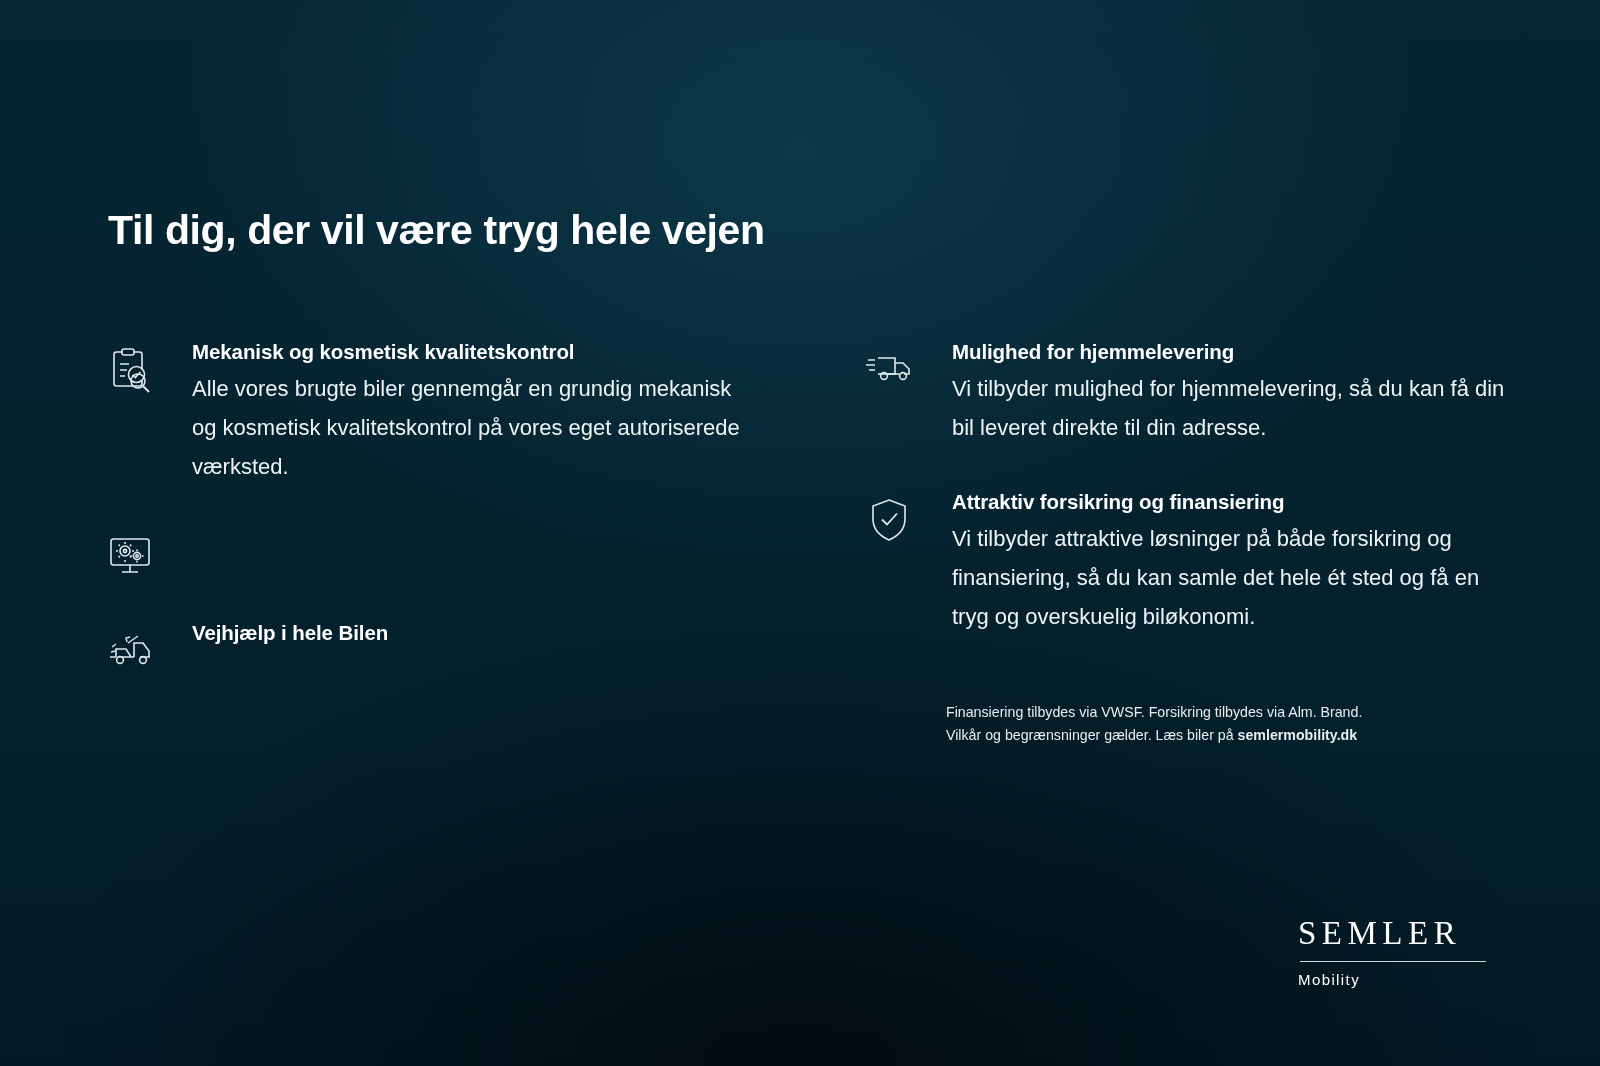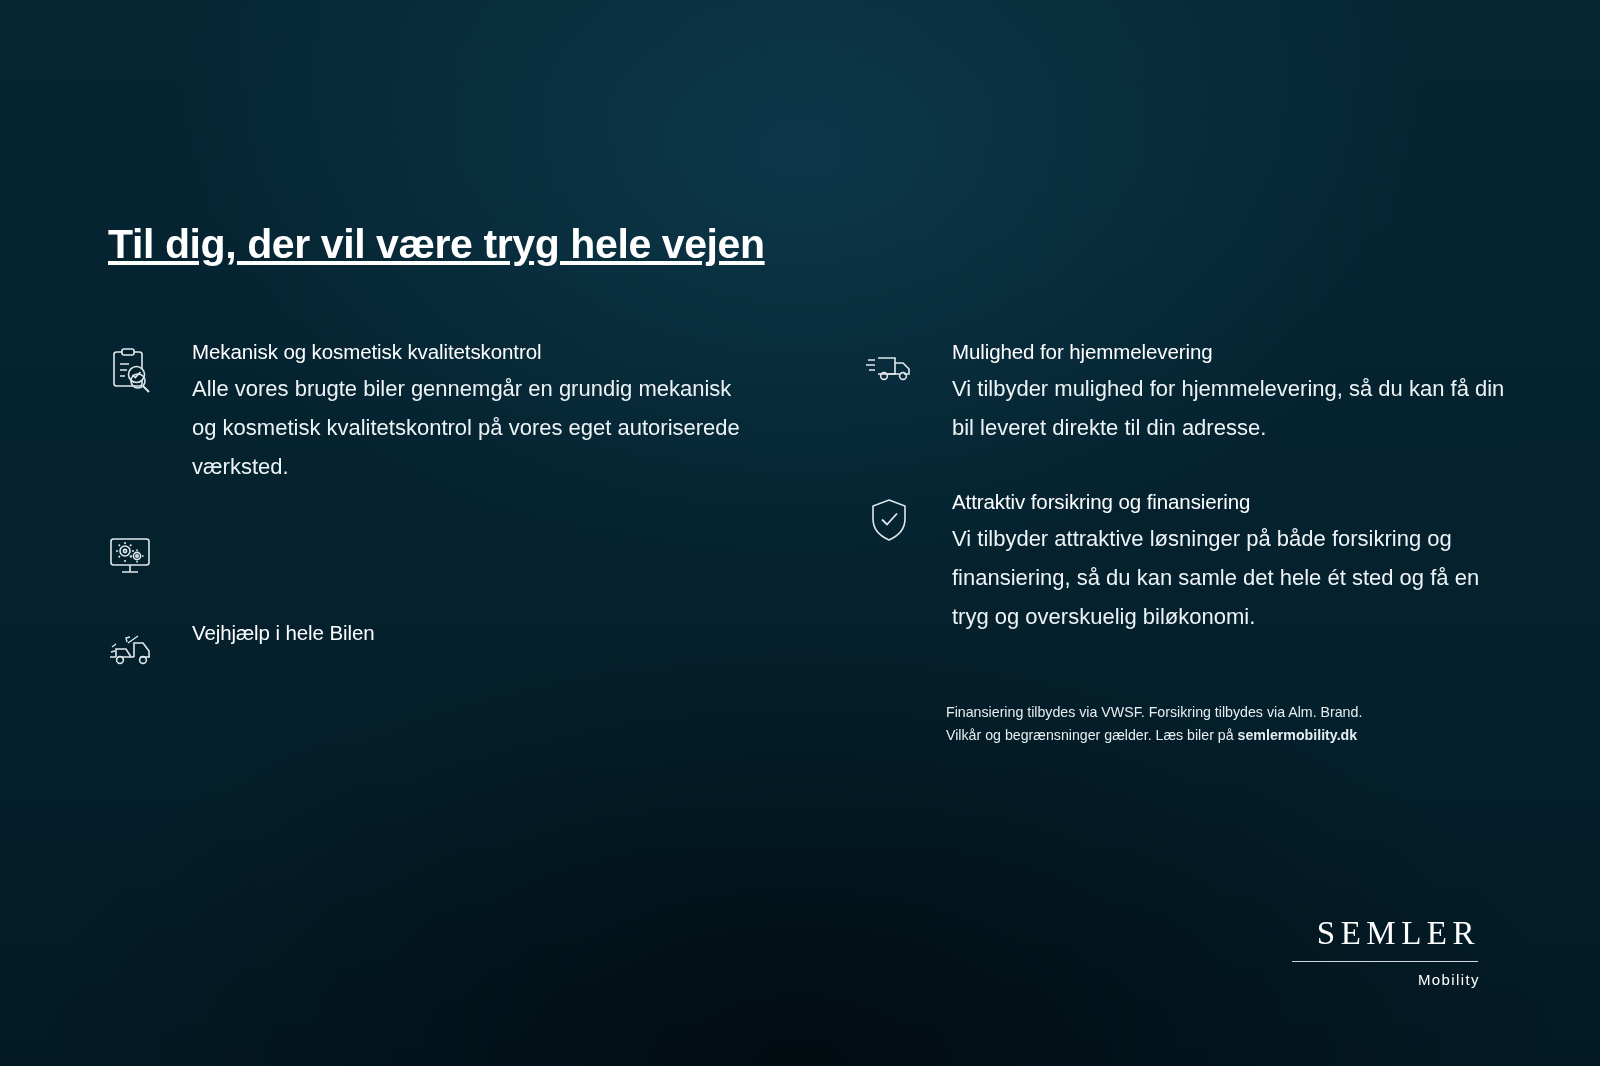--- a/index.html
+++ b/index.html
@@ -15,26 +15,25 @@
     font-family: "Liberation Sans", sans-serif;
     color: #ffffff;
     background:
       radial-gradient(ellipse 900px 620px at 50% 14%, rgba(18,71,92,0.55) 0%, rgba(8,42,58,0.0) 70%),
       radial-gradient(ellipse 1200px 700px at 50% 100%, rgba(0,0,0,0.55) 0%, rgba(0,0,0,0) 65%),
       linear-gradient(180deg, #062634 0%, #05222f 40%, #04202c 70%, #031a25 100%);
   }
   .headline {
     position: absolute;
     left: 108px;
-    top: 194px;
+    top: 180px;
     font-size: 41px;
     font-weight: bold;
     letter-spacing: -0.4px;
     color: #ffffff;
-    text-decoration: underline;
   }
   .columns {
     position: absolute;
     left: 100px;
     top: 340px;
     width: 1420px;
     display: flex;
     gap: 100px;
   }
   .col {
@@ -54,21 +53,21 @@
     display: flex;
     justify-content: flex-start;
     padding-left: 6px;
   }
   .feature .body {
     flex: 1;
   }
   .feature h3 {
     margin: 0 0 6px 0;
     font-size: 20.5px;
-    font-weight: normal;
+    font-weight: bold;
     letter-spacing: -0.1px;
     color: #ffffff;
   }
   .feature p {
     margin: 0;
     font-size: 22px;
     line-height: 1.77;
     color: #eef4f6;
     font-weight: 400;
   }
@@ -77,23 +76,23 @@
     margin-left: 86px;
     margin-top: 26px;
     font-size: 14.2px;
     line-height: 1.62;
     color: #e6eef1;
     max-width: 540px;
   }
   .disclaimer b { font-weight: bold; }
   .logo {
     position: absolute;
-    right: 120px;
+    right: 112px;
     bottom: 78px;
-    text-align: right;
+    text-align: left;
     width: 190px;
   }
   .logo .brand {
     font-family: "Liberation Serif", serif;
     font-size: 33px;
     letter-spacing: 5.5px;
     color: #ffffff;
     line-height: 1;
   }
   .logo .rule {

